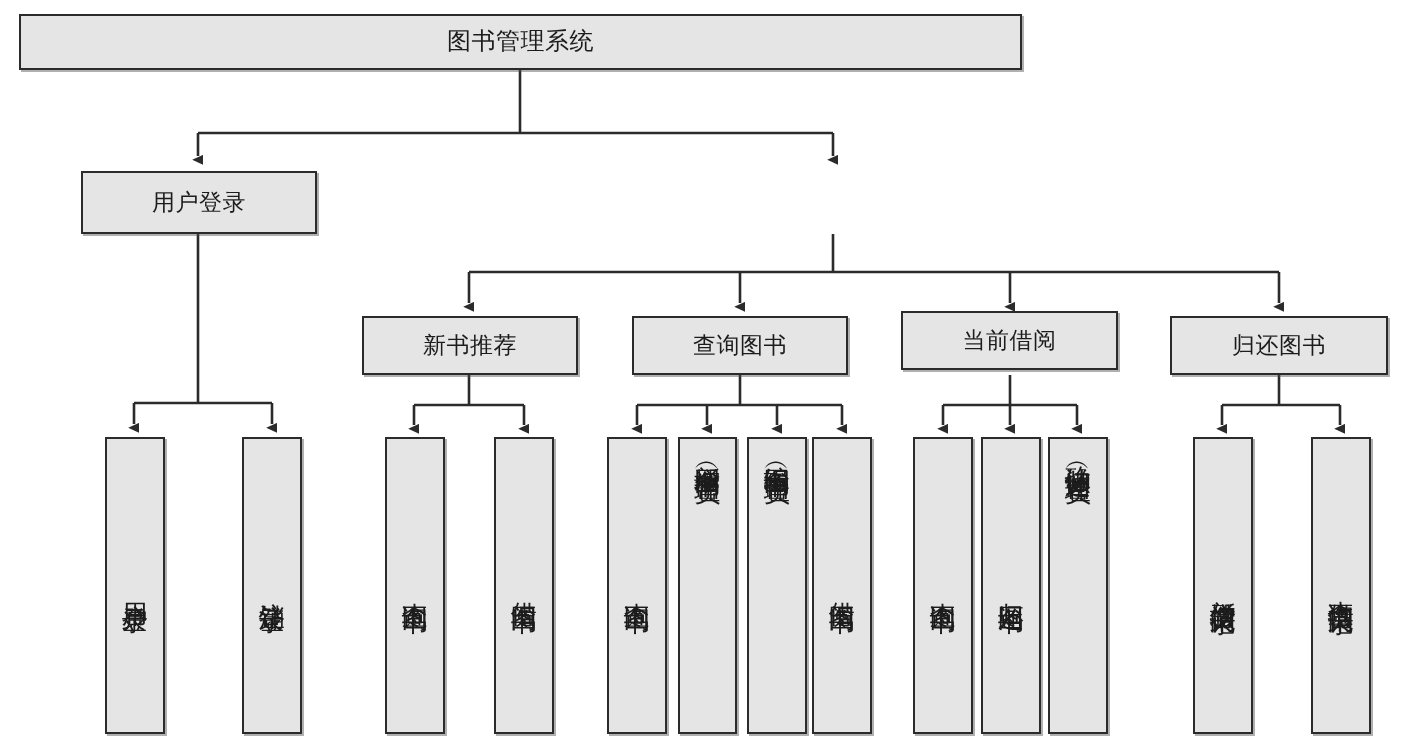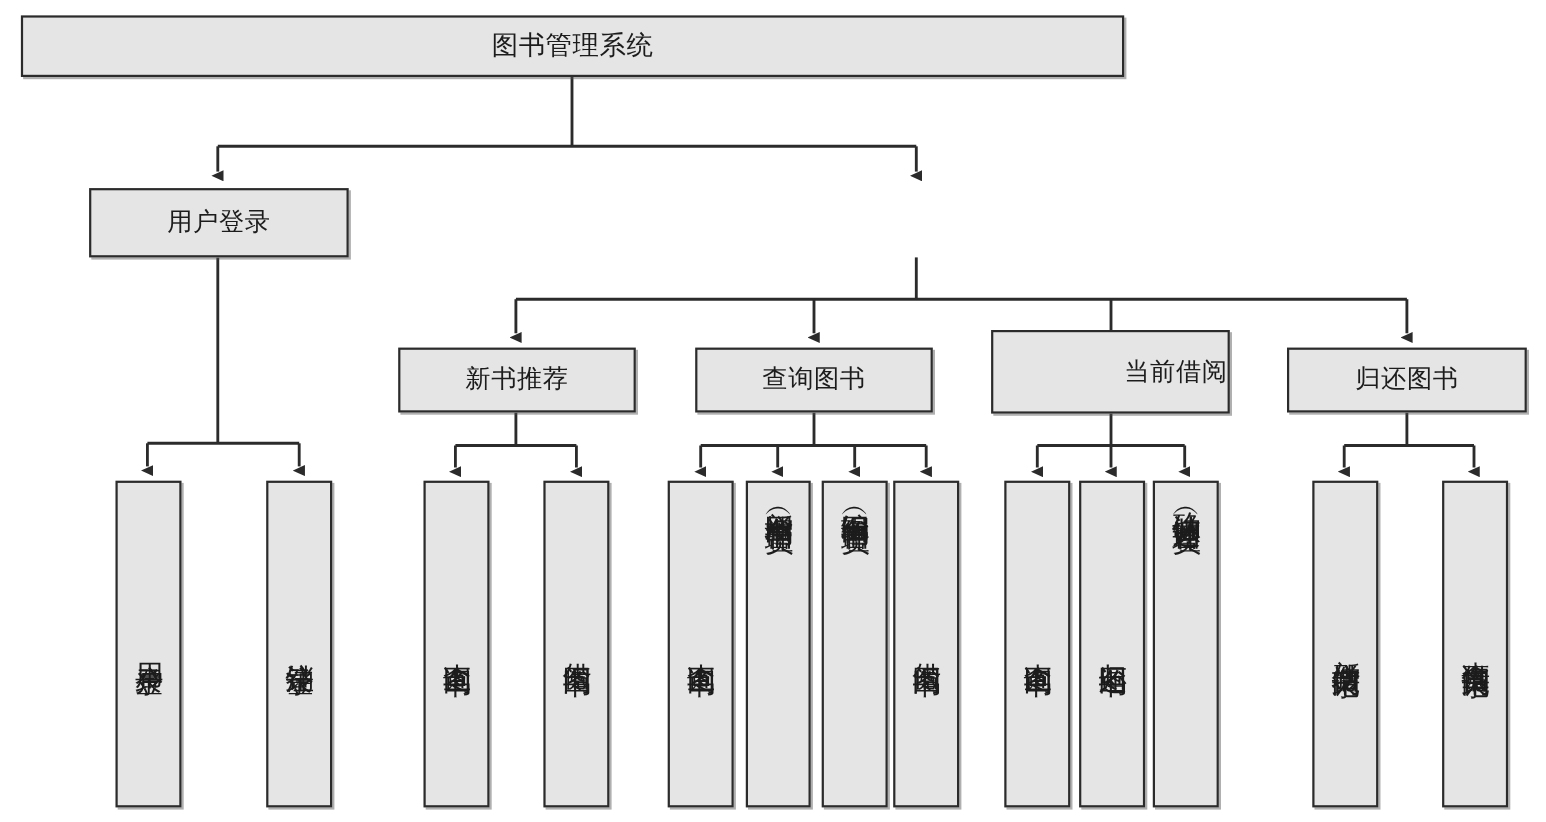--- a/index.html
+++ b/index.html
@@ -122,21 +122,21 @@
   <div class="node lvl1" style="left:81px;top:171px;width:236px;height:63px;">
     <span class="lbl">用户登录</span>
   </div>
 
   <div class="node lvl2" style="left:362px;top:316px;width:216px;height:59px;">
     <span class="lbl">新书推荐</span>
   </div>
   <div class="node lvl2" style="left:632px;top:316px;width:216px;height:59px;">
     <span class="lbl">查询图书</span>
   </div>
-  <div class="node lvl2" style="left:901px;top:300px;width:217px;height:76px;justify-content:flex-end;">
+  <div class="node lvl2" style="left:901px;top:311px;width:217px;height:59px;">
     <span class="lbl">当前借阅</span>
   </div>
   <div class="node lvl2" style="left:1170px;top:316px;width:218px;height:59px;">
     <span class="lbl">归还图书</span>
   </div>
 
   <div class="node leaf centered" style="left:105px;top:437px;width:60px;height:297px;">
     <span class="lbl">用户登录</span>
   </div>
   <div class="node leaf centered" style="left:242px;top:437px;width:60px;height:297px;">

